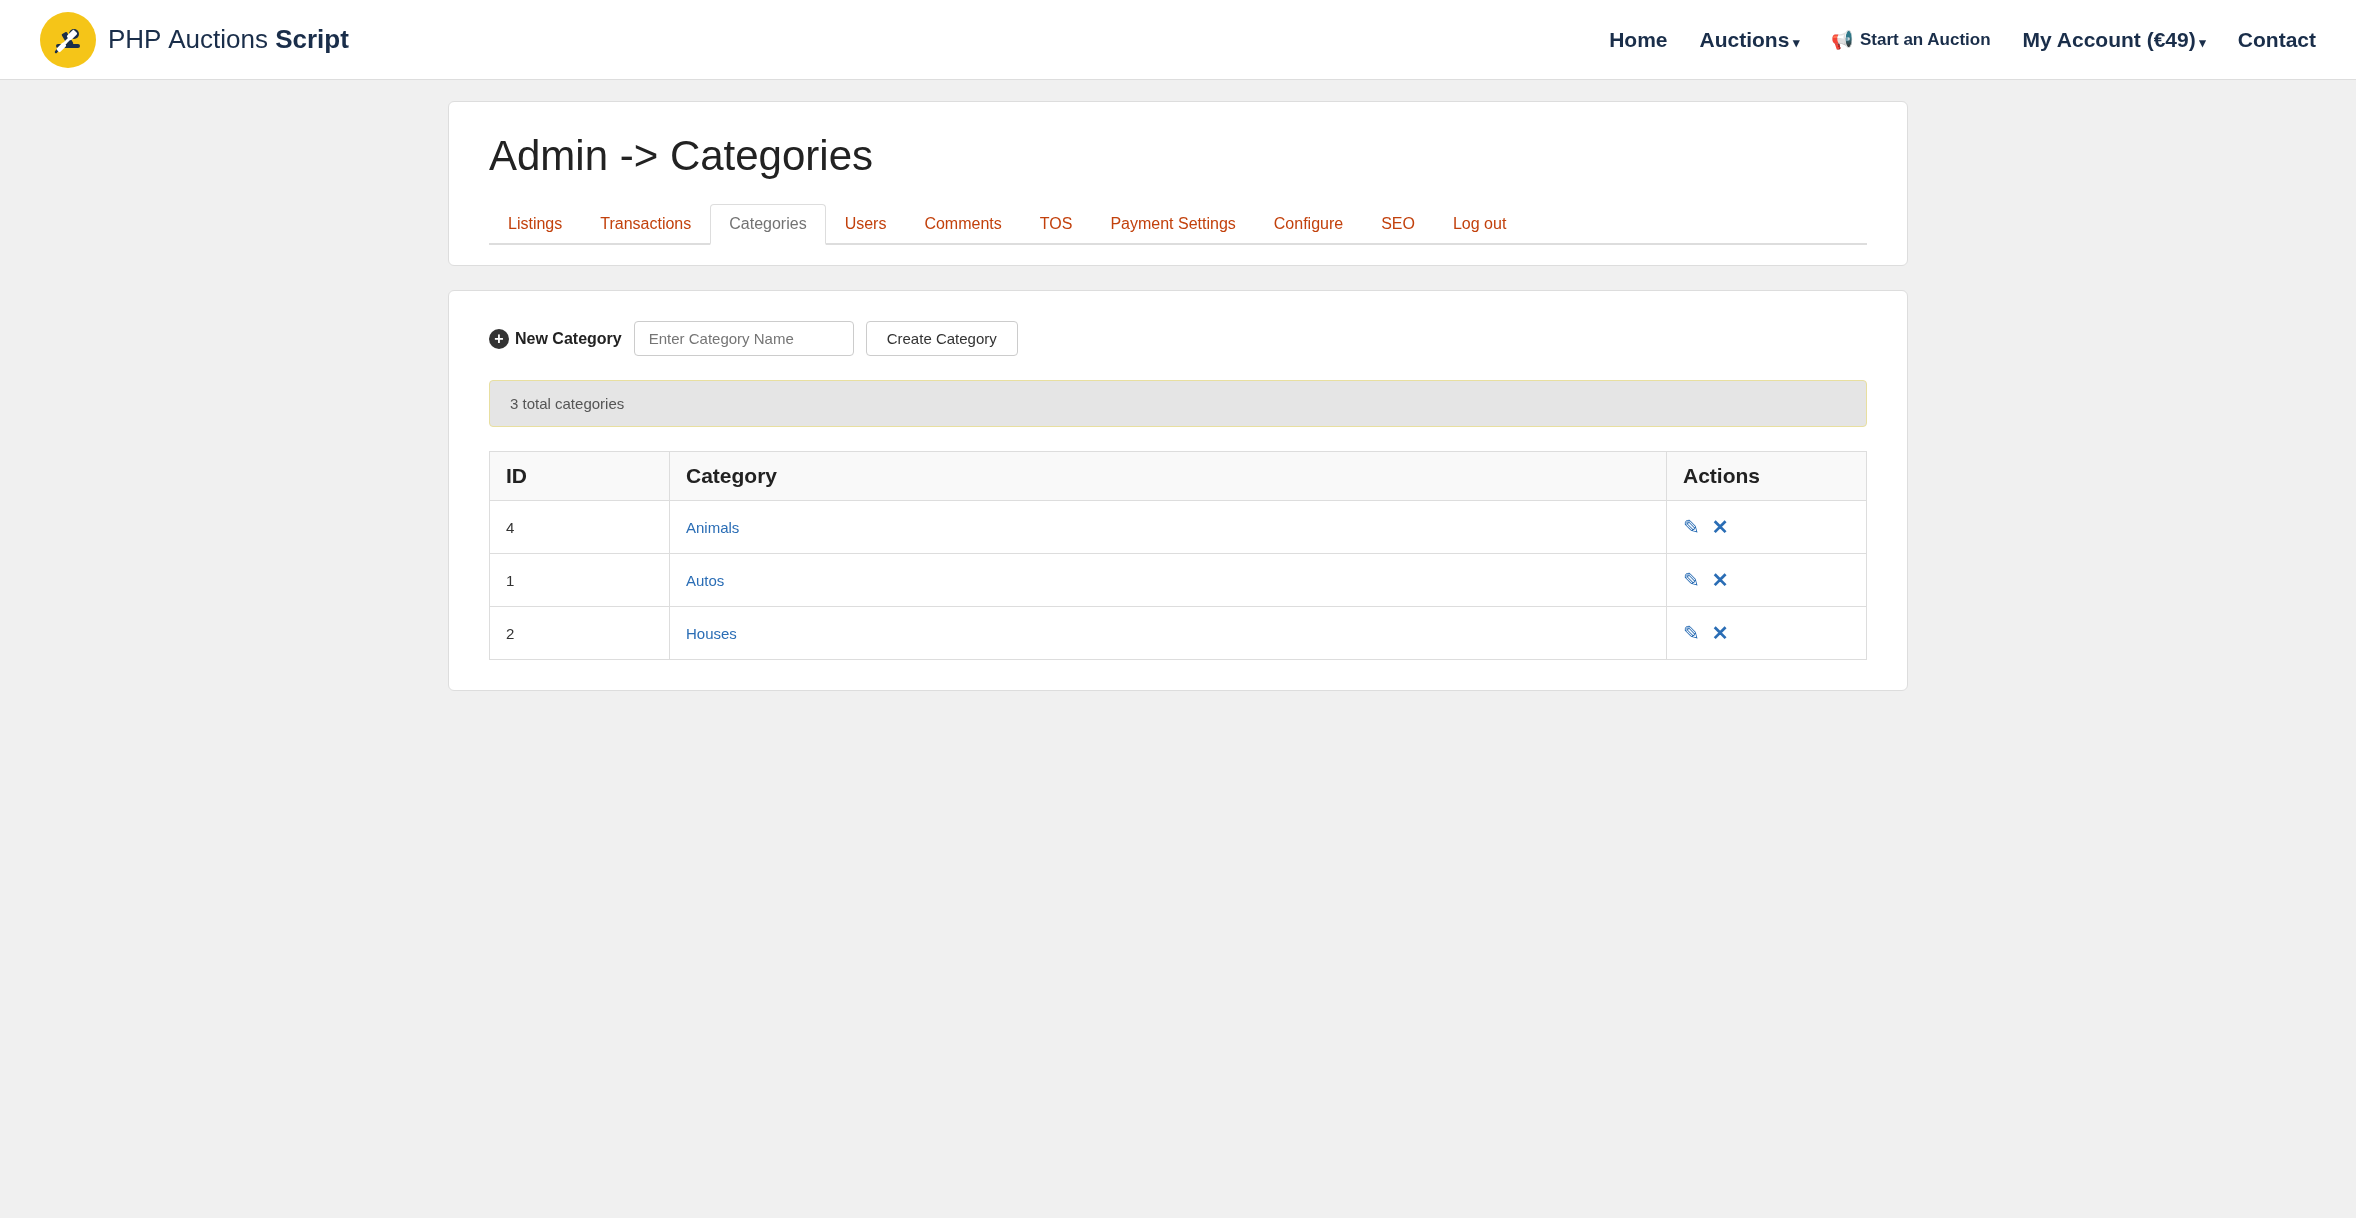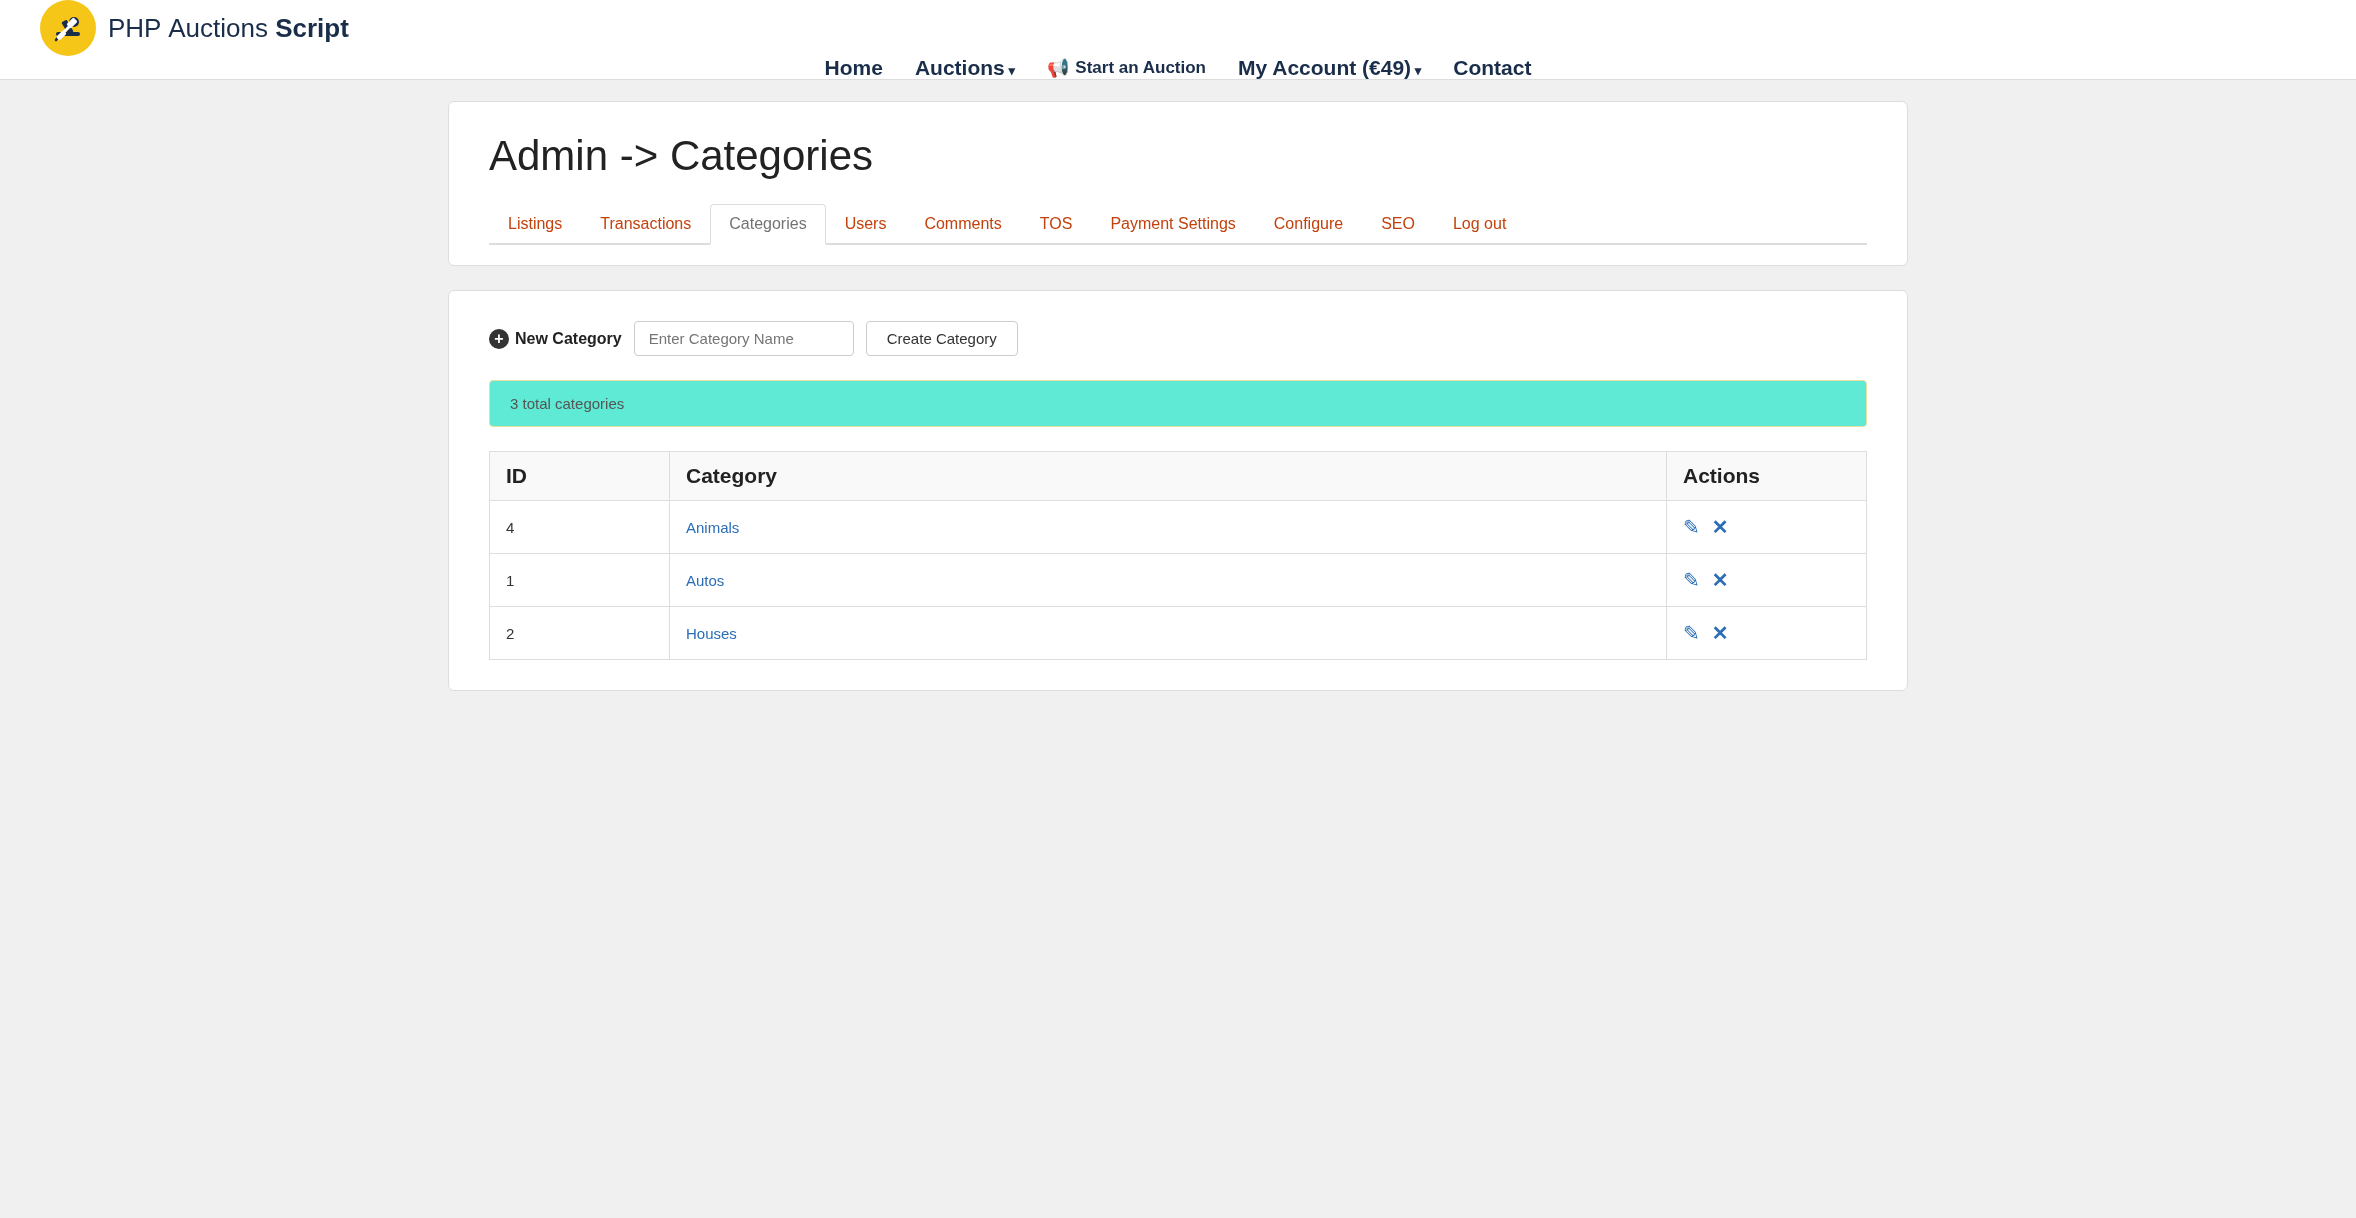--- a/index.html
+++ b/index.html
@@ -11,21 +11,20 @@
     }
 
     
     header {
       background: #fff;
       border-bottom: 1px solid #ddd;
       padding: 0 40px;
       display: flex;
       align-items: center;
       height: 80px;
-      flex-direction: column;
     }
     .logo-area {
       display: flex;
       align-items: center;
       gap: 12px;
       margin-right: auto;
     }
     .logo-icon {
       width: 56px;
       height: 56px;
@@ -173,21 +172,21 @@
       border: 1px solid #ccc;
       border-radius: 4px;
       padding: 8px 20px;
       font-size: 15px;
       background: #fff;
       color: #333;
       cursor: pointer;
     }
 
     .total-info {
-      background: #5eead4;
+      background: #e5e5e5;
       border: 1px solid #e8dfa0;
       border-radius: 4px;
       padding: 14px 20px;
       font-size: 15px;
       color: #555;
       margin-bottom: 24px;
     }
 
     
     .categories-table {

